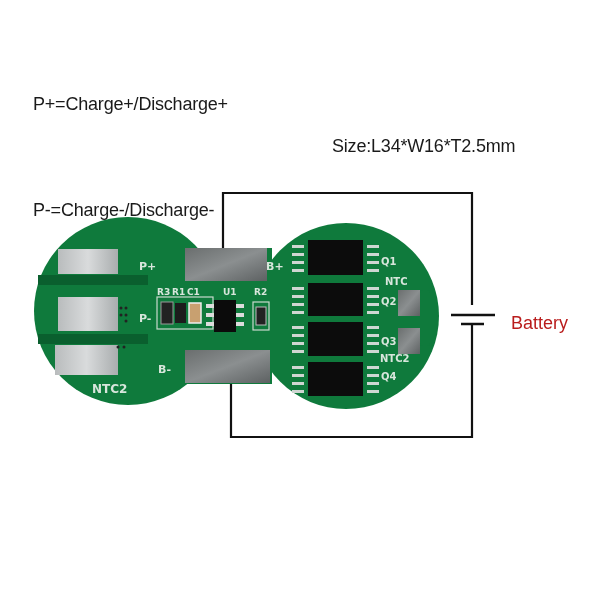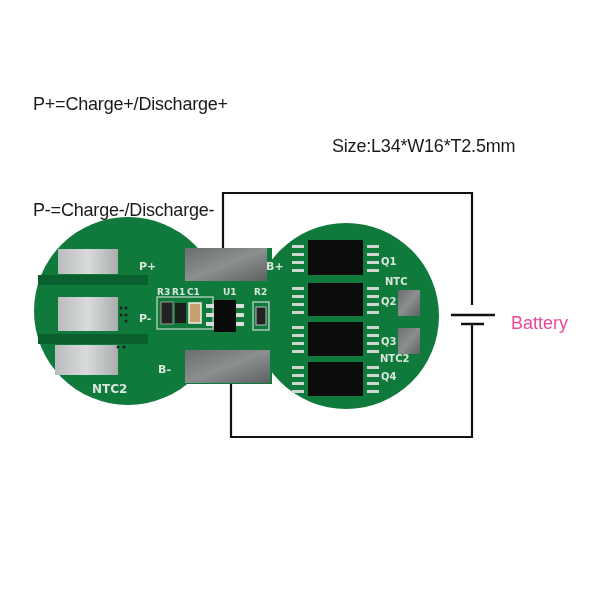--- a/index.html
+++ b/index.html
@@ -1,21 +1,21 @@
 <!DOCTYPE html>
 <html><head>
 <meta charset="utf-8">
 <style>
   html, body { margin: 0; padding: 0; }
   body { width: 600px; height: 600px; background: #ffffff; position: relative; overflow: hidden; font-family: "Liberation Sans", sans-serif; }
   .caption { position: absolute; color: #1a1a1a; font-size: 18px; white-space: nowrap; letter-spacing: -0.2px; }
   #cap1 { left: 33px; top: 94px; }
   #cap2 { left: 33px; top: 152px; margin-top: 48px; }
   #cap3 { left: 332px; top: 136px; }
-  #battery-label { position: absolute; left: 511px; top: 313px; font-size: 18px; color: #ec4899; text-align: center; }
+  #battery-label { position: absolute; left: 511px; top: 313px; font-size: 18px; color: #b91c1c; text-align: center; }
   svg { position: absolute; left: 0; top: 0; }
   .silk { font-family: "DejaVu Sans", sans-serif; fill: #d8e6dc; font-weight: bold; }
 </style>
 </head>
 <body>
 
 <svg width="600" height="600" viewBox="0 0 600 600">
   <defs>
     <linearGradient id="pad" x1="0" y1="0" x2="1" y2="0">
       <stop offset="0" stop-color="#b9bcbd"></stop>

